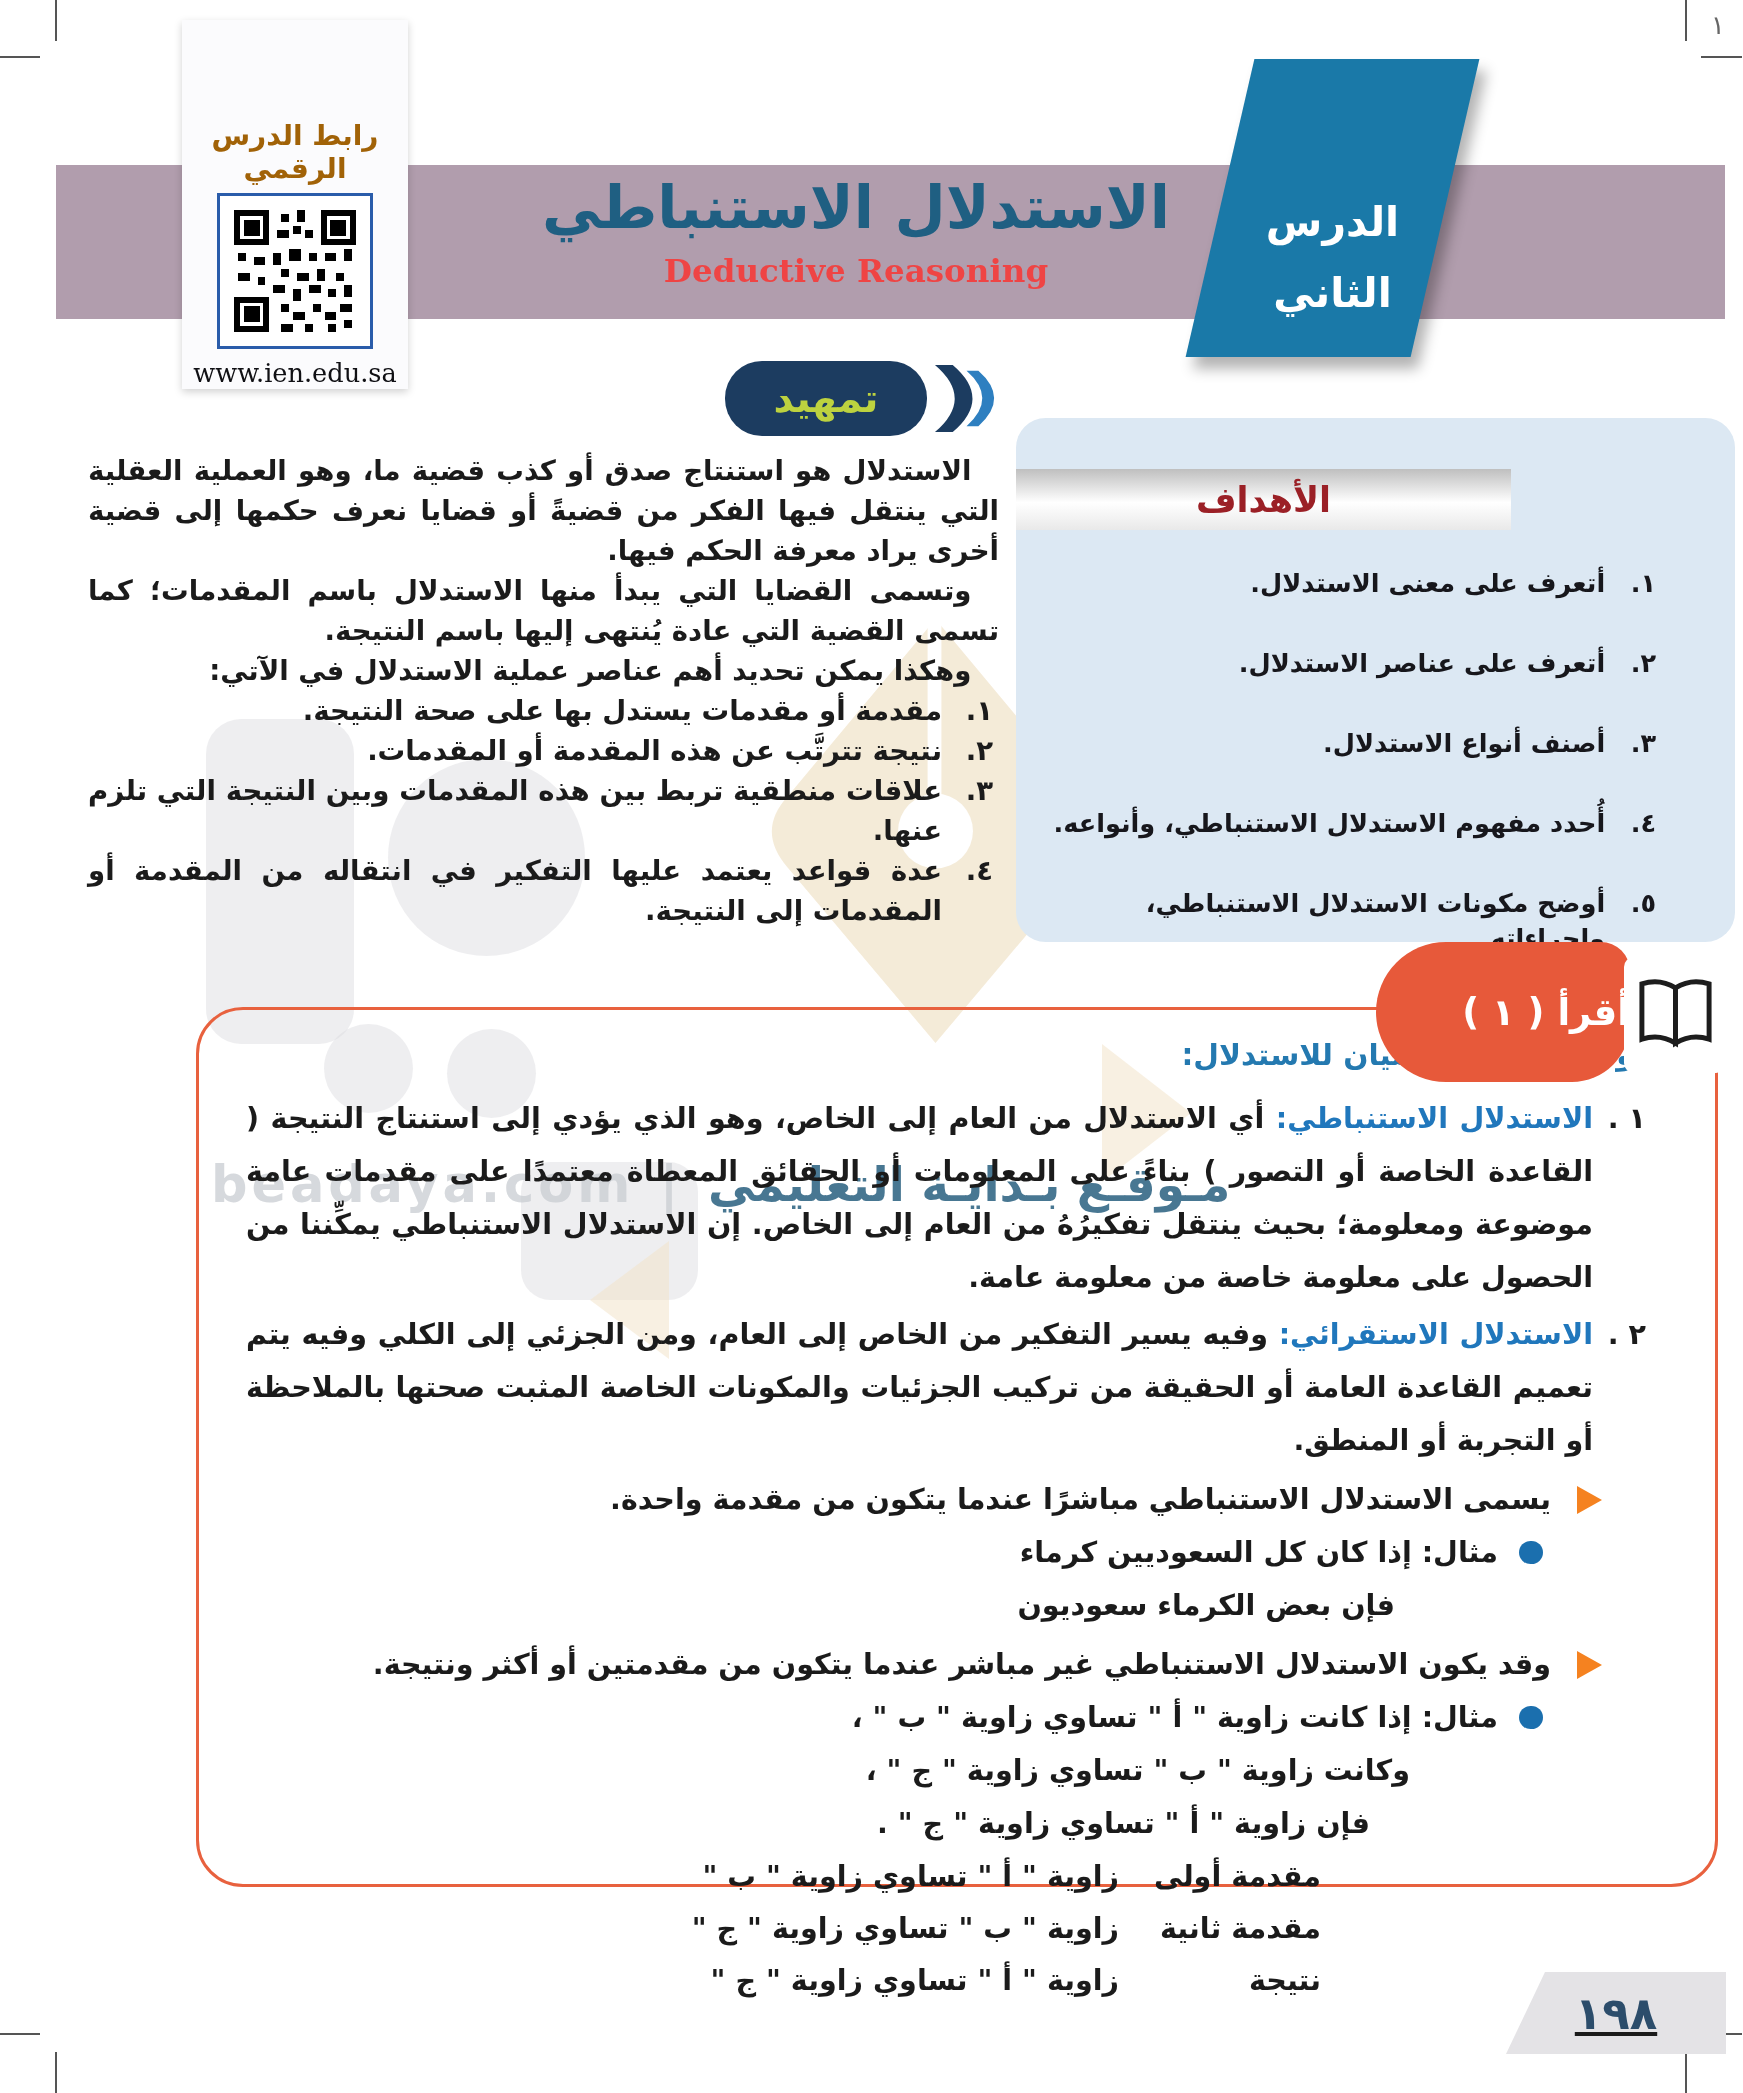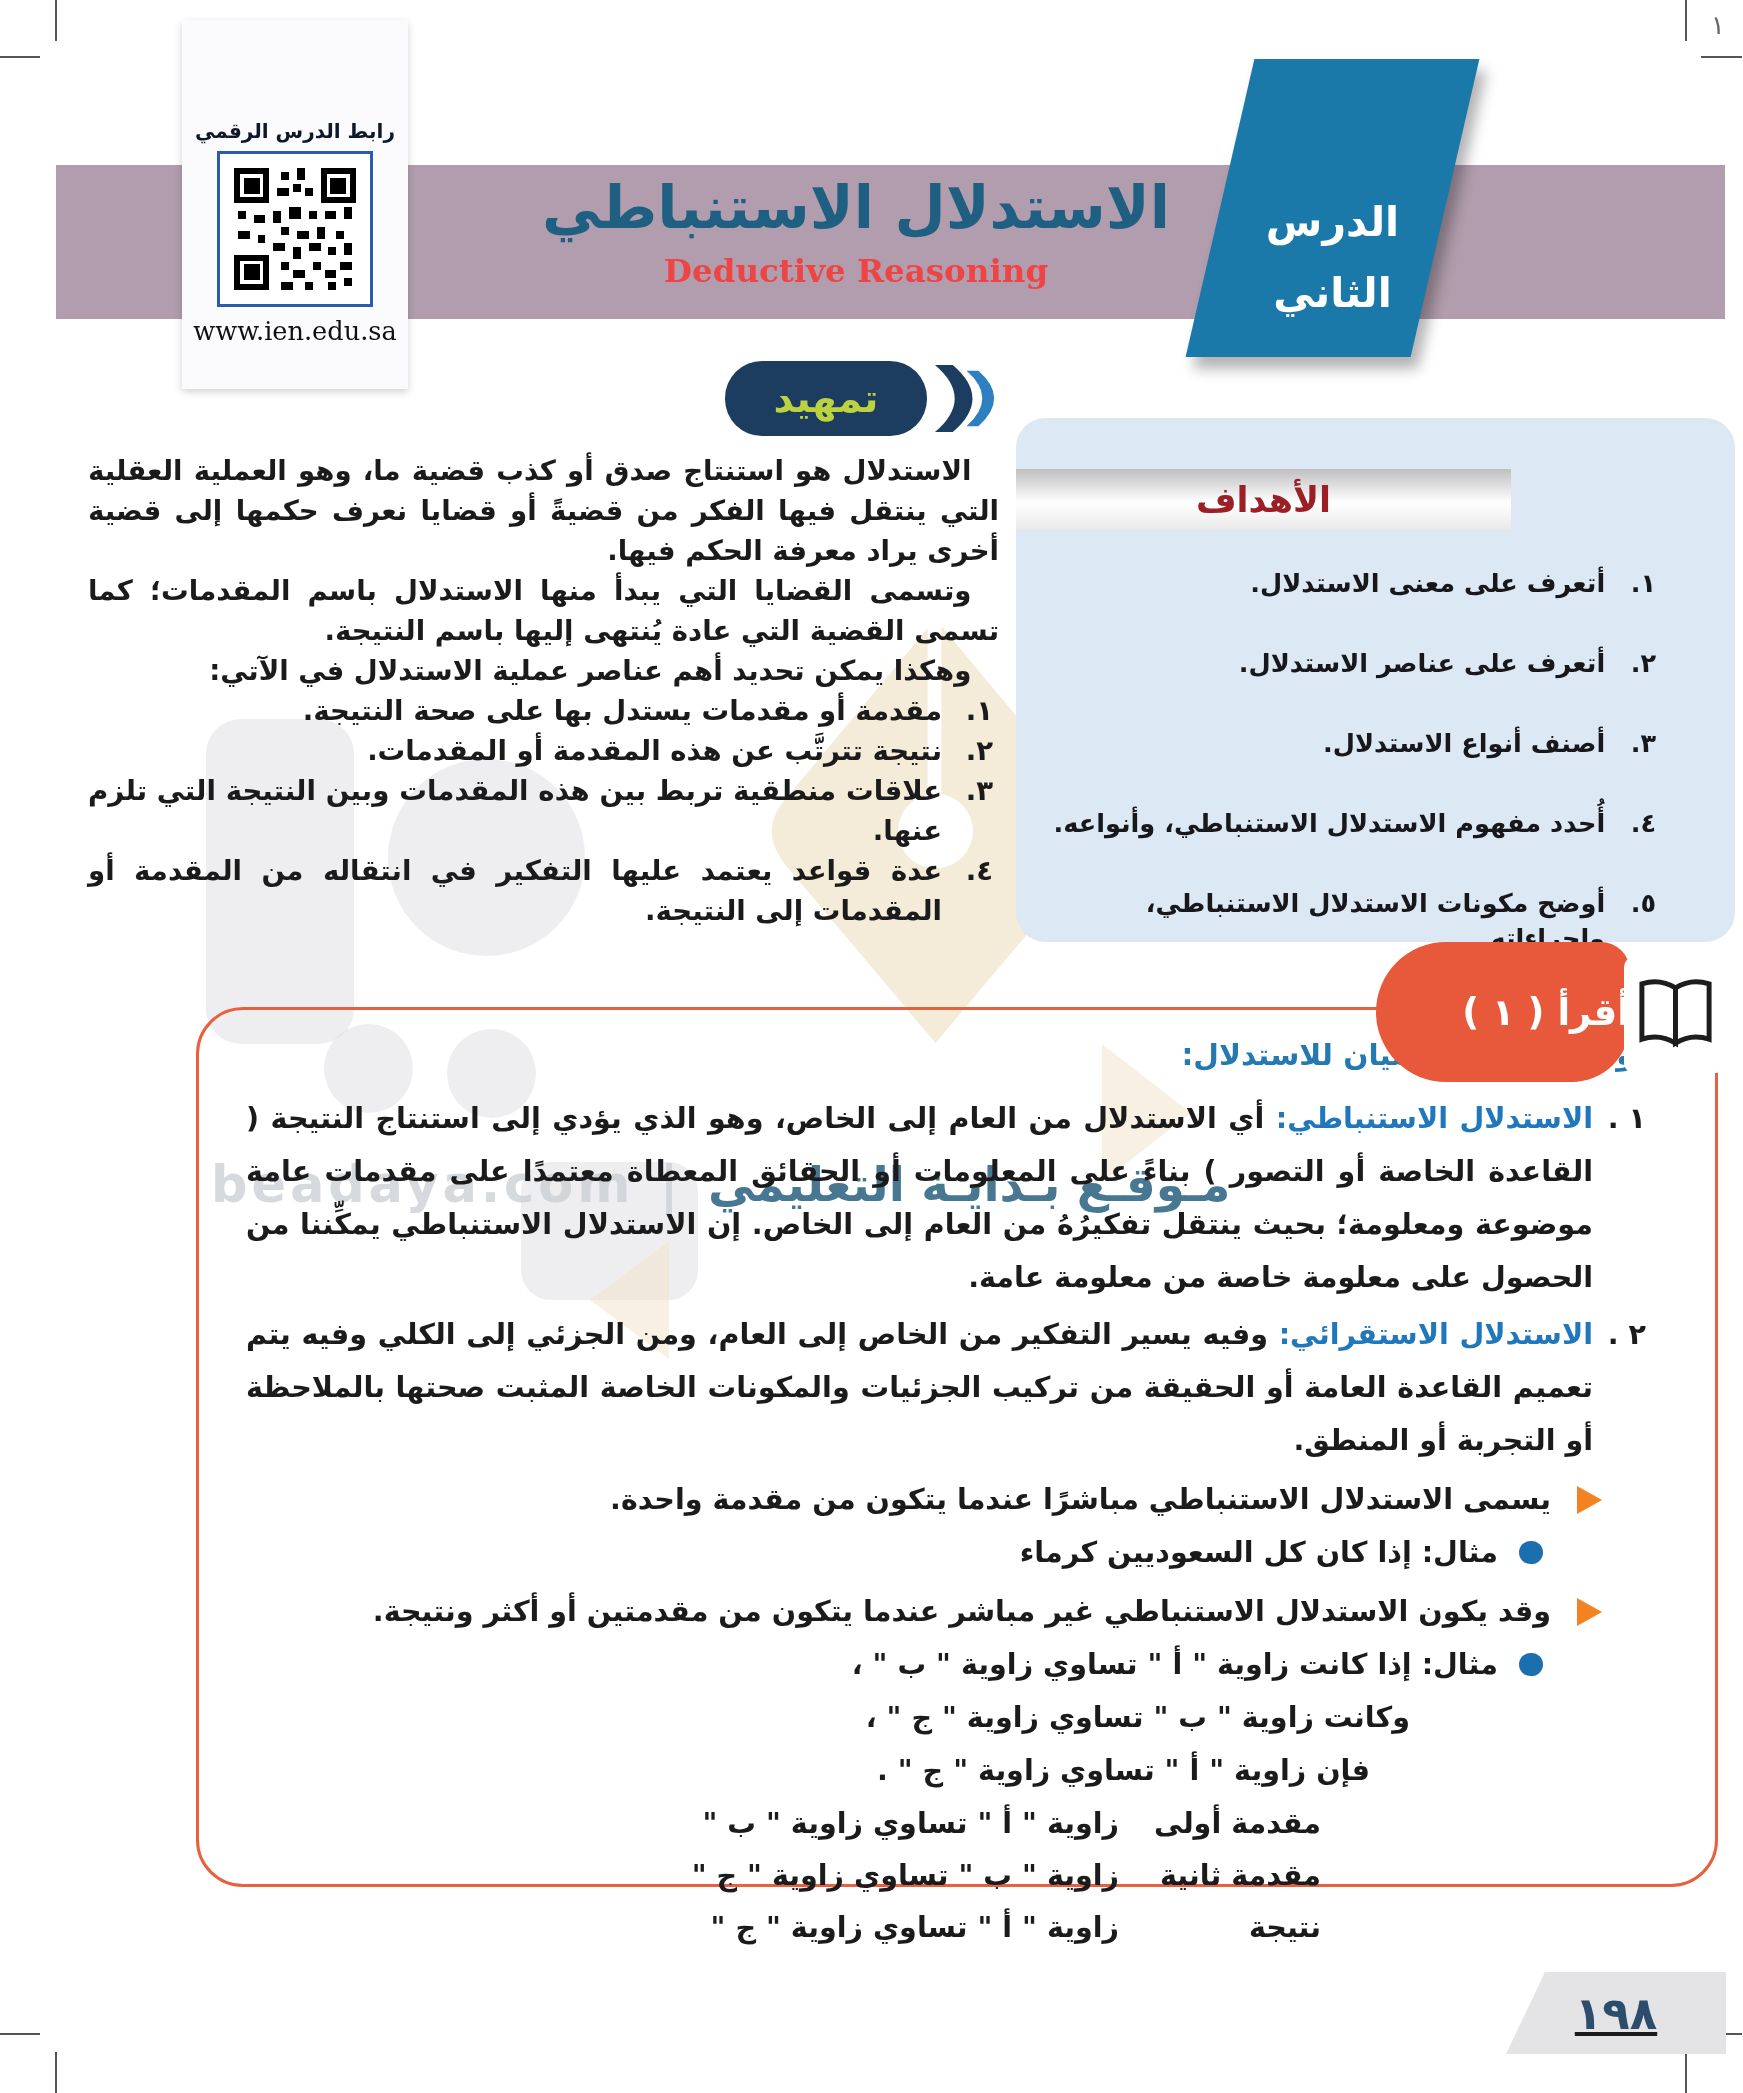--- a/index.html
+++ b/index.html
@@ -19,21 +19,21 @@
   .wm-text .ar{font-size:47px;letter-spacing:0;color:#0c4a6e;}
   
   .banner{position:absolute;left:57px;top:165px;width:1669px;height:154px;background:#b19dad;z-index:1;}
   .title-wrap{position:absolute;left:512px;top:169px;width:690px;text-align:center;z-index:2;}
   .title-ar{font-size:59px;font-weight:700;color:#1f5f82;line-height:77px;}
   .title-en{font-family:"DejaVu Serif","Liberation Serif",serif;font-size:32.5px;font-weight:700;
             color:#ef4444;line-height:49px;direction:ltr;}
   
   .qr-card{position:absolute;left:183px;top:19.7px;width:226px;height:369px;background:#fbfbfd;
            box-shadow:0 3px 7.9px rgba(0,0,0,.18);z-index:3;text-align:center;}
-  .qr-label{margin-top:99px;font-size:20px;font-weight:700;color:#0f172a;}
+  .qr-label{margin-top:99px;font-size:28px;font-weight:700;color:#a16207;}
   .qr-frame{margin:7.9px auto 0;width:150px;height:150px;border:3.9px solid #2a5caa;background:#fff;
             display:flex;align-items:center;justify-content:center;}
   .qr-url{margin-top:9.9px;font-family:"DejaVu Serif","Liberation Serif",serif;font-size:25.6px;
           color:#101014;direction:ltr;}
   
   .lesson-badge{position:absolute;left:1221px;top:59px;width:225px;height:298px;background:#1a79a8;
                 transform:skewX(-13deg);box-shadow:9.9px 11.8px 13.8px rgba(0,0,0,.30);z-index:2;}
   .lesson-badge-inner{transform:skewX(13deg);width:100%;height:100%;display:flex;flex-direction:column;
                 justify-content:flex-end;align-items:center;padding-bottom:27.6px;box-sizing:border-box;}
   .lesson-line{color:#fff;font-size:41px;font-weight:700;line-height:71px;}
@@ -274,20 +274,23 @@
     </div>
 
     <div class="row tri-row">
       <span class="tri"></span>
       <span>يسمى الاستدلال الاستنباطي </span><b>مباشرًا</b><span> عندما يتكون من مقدمة واحدة.</span>
     </div>
     <div class="row dot-row">
       <span class="dot"></span>
       <span>مثال: إذا كان كل السعوديين كرماء</span>
     </div>
+    <div class="row cont-a">
+      <span>فإن بعض الكرماء سعوديون</span>
+    </div>
 
     <div class="row tri-row">
       <span class="tri"></span>
       <span>وقد يكون الاستدلال الاستنباطي </span><b>غير مباشر</b><span> عندما يتكون من مقدمتين أو أكثر ونتيجة.</span>
     </div>
     <div class="row dot-row">
       <span class="dot"></span>
       <span>مثال: إذا كانت زاوية " أ "  تساوي زاوية " ب " ،</span>
     </div>
     <div class="row cont-b">

